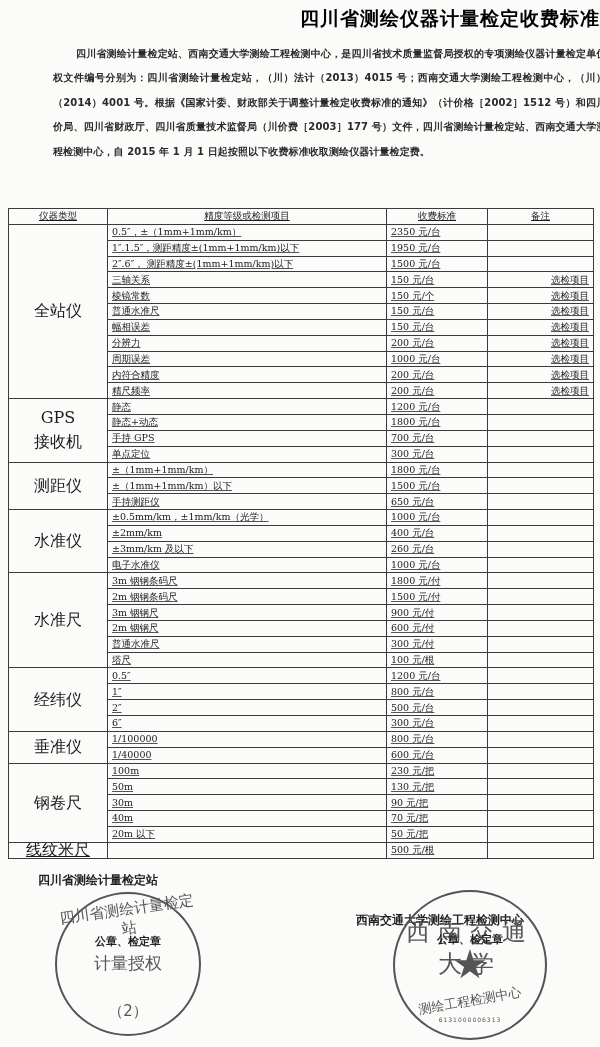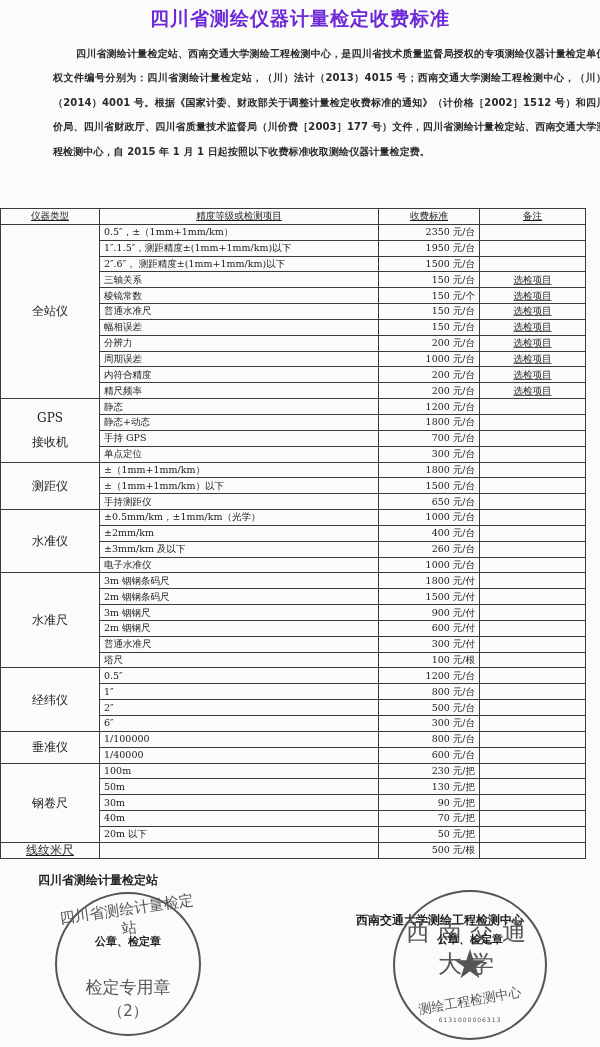--- a/index.html
+++ b/index.html
@@ -5,49 +5,49 @@
   html, body { margin: 0; padding: 0; }
   body {
     width: 600px; height: 1047px; overflow: hidden;
     background: #fbfbfa;
     font-family: "DejaVu Serif", "Liberation Serif", serif;
     color: #1b1b1b;
     position: relative;
   }
   .title {
     position: absolute; top: 6px; left: 0; width: 600px;
-    text-align: center; font-size: 19px; font-weight: bold;
+    text-align: right; font-size: 19px; font-weight: bold;
     font-family: "DejaVu Sans", "Liberation Sans", sans-serif;
-    letter-spacing: 1px; color: #6d28d9;
+    letter-spacing: 1px; color: #000000;
   }
   .intro {
     position: absolute; top: 42px; left: 14px; width: 574px;
     font-size: 10px; line-height: 24.4px; font-weight: bold;
     font-family: "DejaVu Sans", "Liberation Sans", sans-serif;
     text-indent: 23px; text-align: justify; color: #2a2a2a;
     letter-spacing: 0.1px;
     margin-left: 39px;
   }
   table.fees {
-    position: absolute; top: 208px; left: 0; width: 585px;
+    position: absolute; top: 208px; left: 8px; width: 585px;
     border-collapse: collapse; table-layout: fixed;
     font-size: 9.5px;
     padding-left: 32px;
   }
   table.fees td, table.fees th {
     border: 1px solid #3a3a3a;
     height: 14.85px; padding: 0 4px; line-height: 14px;
     white-space: nowrap; overflow: hidden;
     font-weight: normal;
   }
   table.fees th { text-align: center; }
-  td.cat { text-align: center; vertical-align: middle; font-size: 12px; }
-  td.item { text-align: left; padding-left: 10px; text-decoration-color: #555; margin-left: 11px; }
-  td.fee { text-align: right; text-decoration-color: #555; }
-  td.note { text-align: center; text-decoration: underline; text-decoration-color: #555; }
+  td.cat { text-align: center; vertical-align: middle; font-size: 16px; }
+  td.item { text-align: left; padding-left: 10px; text-decoration: underline; text-decoration-color: #555; margin-left: 11px; }
+  td.fee { text-align: left; text-decoration: underline; text-decoration-color: #555; }
+  td.note { text-align: right; text-decoration: underline; text-decoration-color: #555; }
   th .u { text-decoration: underline; }
   .sig {
     position: absolute; top: 872px; font-size: 12px; font-weight: bold;
     font-family: "DejaVu Sans", "Liberation Sans", sans-serif; color: #222;
   }
   .seal {
     position: absolute; border-radius: 50%;
     border: 2px solid #555; color: #555;
     font-family: "DejaVu Sans", "Liberation Sans", sans-serif;
     text-align: center;
@@ -290,21 +290,21 @@
       </tr>
     </tbody>
 </table>
 
 <div class="sig" style="left:38px;">四川省测绘计量检定站</div>
 <div class="sig" style="left:356px;margin-top:40px;">西南交通大学测绘工程检测中心</div>
 
 <div class="seal" style="left:55px; top:892px; width:142px; height:140px;">
   <div class="line" style="top:6px; font-size:15px; transform:rotate(-8deg);">四川省测绘计量检定站</div>
   <div class="line" style="top:40px; font-size:11px; color:#222; font-weight:bold;">公章、检定章</div>
-  <div class="line" style="top:82px; font-size:17px;">检定专用章</div>
+  <div class="line" style="top:58px; font-size:17px;">计量授权</div>
   <div class="line" style="top:108px; font-size:15px;">（2）</div>
 </div>
 
 <div class="seal" style="left:393px; top:890px; width:150px; height:146px;">
   <div class="line" style="top:24px; font-size:24px; letter-spacing:8px;">西南交通大学</div>
   <div class="line" style="top:40px; font-size:11px; color:#222; font-weight:bold;">公章、检定章</div>
   <div class="line" style="top:52px; font-size:40px; line-height:40px;">★</div>
   <div class="line" style="top:100px; font-size:13px; transform:rotate(-10deg);">测绘工程检测中心</div>
   <div class="line" style="top:124px; font-size:6px; letter-spacing:1px;">6131000006313</div>
 </div>

